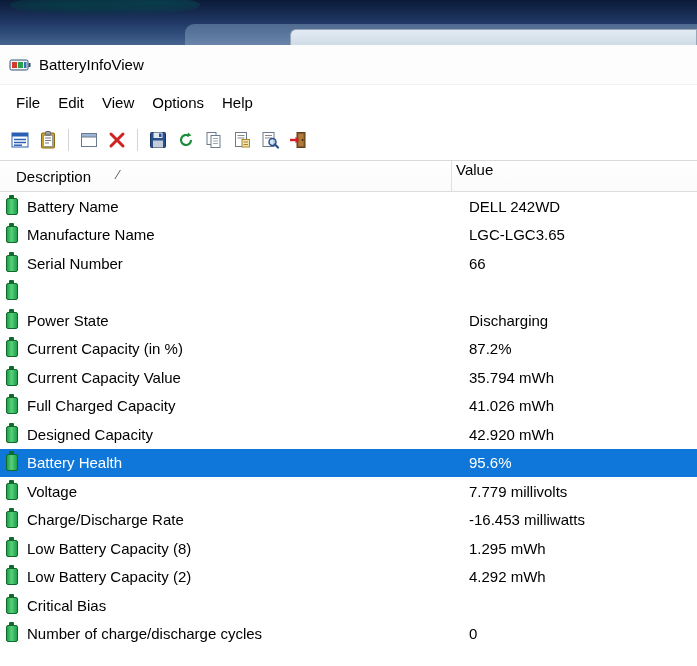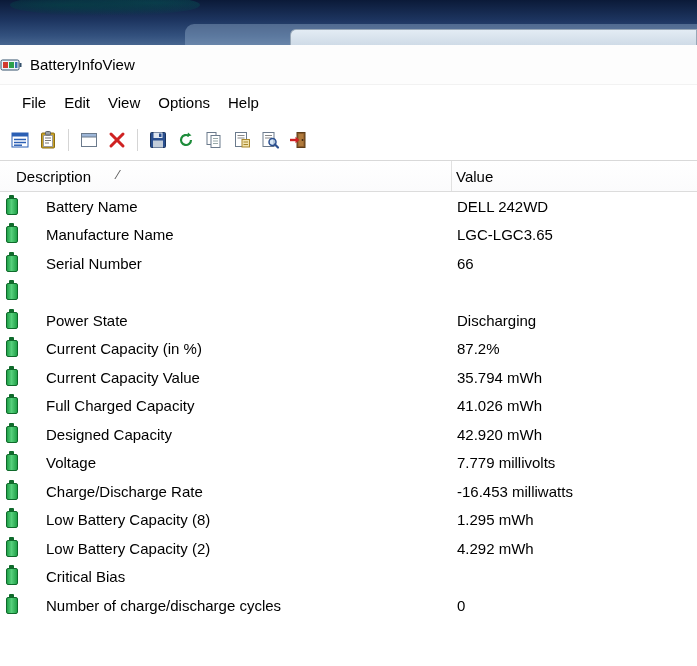--- a/index.html
+++ b/index.html
@@ -14,47 +14,47 @@
                radial-gradient(ellipse at 75% 40%, rgba(10,70,80,.8), rgba(10,70,80,0) 70%);
     border-radius:50%; }
   .bg-window-outer { position:absolute; right:0; top:24px; width:512px; height:21px;
     background:rgba(170,195,220,.35); border-radius:9px 0 0 0; }
   .bg-window-inner { position:absolute; right:0; top:29px; width:407px; height:16px;
     background:linear-gradient(180deg,#e3ecf4,#cfdbe7); border:1px solid #97a7b7; border-bottom:none;
     border-radius:6px 0 0 0; }
 
   
   .titlebar { height:40px; background:#fdfdfd; display:flex; align-items:center;
-    border-bottom:1px solid #f2f2f2; }
+    padding-left:9px; border-bottom:1px solid #f2f2f2; }
   .titlebar .app-icon { margin-right:8px; display:flex; }
   .title-text { font-size:15px; }
 
   
-  .menubar { height:34px; background:#fff; display:flex; align-items:center; padding-left:13px; }
+  .menubar { height:34px; background:#fff; display:flex; align-items:center; padding-left:7px; }
   .menu-item { font-size:15px; padding:4px 9px; cursor:default; }
 
   
   .toolbar { height:42px; background:#fff; display:flex; align-items:center;
     padding-left:6px; border-bottom:1px solid #d9d9d9; }
   .tbtn { width:26px; height:26px; display:flex; align-items:center; justify-content:center; margin:0 1px; }
   .tsep { width:1px; height:22px; background:#d5d5d5; margin:0 6px; }
 
   
   .header { height:31px; display:flex; background:linear-gradient(180deg,#ffffff,#fbfbfc);
     border-bottom:1px solid #dcdcdc; font-size:15px; }
   .col-desc { width:452px; border-right:1px solid #e1e1e1; display:flex; align-items:center; padding-left:16px; }
-  .col-val  { flex:1; display:flex; align-items:center; padding-left:4px; }
+  .col-val  { flex:1; display:flex; padding-left:4px; }
   .sort { margin-left:26px; font-size:13px; color:#555; transform:translateY(-2px); }
 
   
   .list { height:474px; overflow:hidden; }
   .row { position:relative; height:28.5px; display:flex; align-items:center; font-size:15px; }
   .row.selected { background:var(--sel-color,#0f77d9); color:#fff; }
-  .row-label { white-space:nowrap;margin-left:19px; }
-  .row-value { position:absolute; left:457px; white-space:nowrap; }
+  .row-label { white-space:nowrap; }
+  .row-value { position:absolute; left:469px; white-space:nowrap; }
 
   .batt { width:12px; height:17px; flex:none; margin:0 9px 0 6px; border-radius:2px;
     border:1px solid #0f6a2b; position:relative;
     background:linear-gradient(90deg,#1fa047 0%,#57d07c 45%,#1fa047 100%); }
   .batt::before { content:""; position:absolute; top:-4px; left:2px; width:5px; height:3px;
     background:#0f6a2b; border-radius:1px 1px 0 0; }
 </style>
 </head>
 <body>
 
@@ -228,20 +228,25 @@
     <span class="row-label">Full Charged Capacity</span>
     <span class="row-value">41.026 mWh</span>
   </div>
 
   <div class="row">
     <span class="batt"></span>
     <span class="row-label">Designed Capacity</span>
     <span class="row-value">42.920 mWh</span>
   </div>
 
+  <div class="row selected">
+    <span class="batt"></span>
+    <span class="row-label">Battery Health</span>
+    <span class="row-value">95.6%</span>
+  </div>
 
   <div class="row">
     <span class="batt"></span>
     <span class="row-label">Voltage</span>
     <span class="row-value">7.779 millivolts</span>
   </div>
 
   <div class="row">
     <span class="batt"></span>
     <span class="row-label">Charge/Discharge Rate</span>

